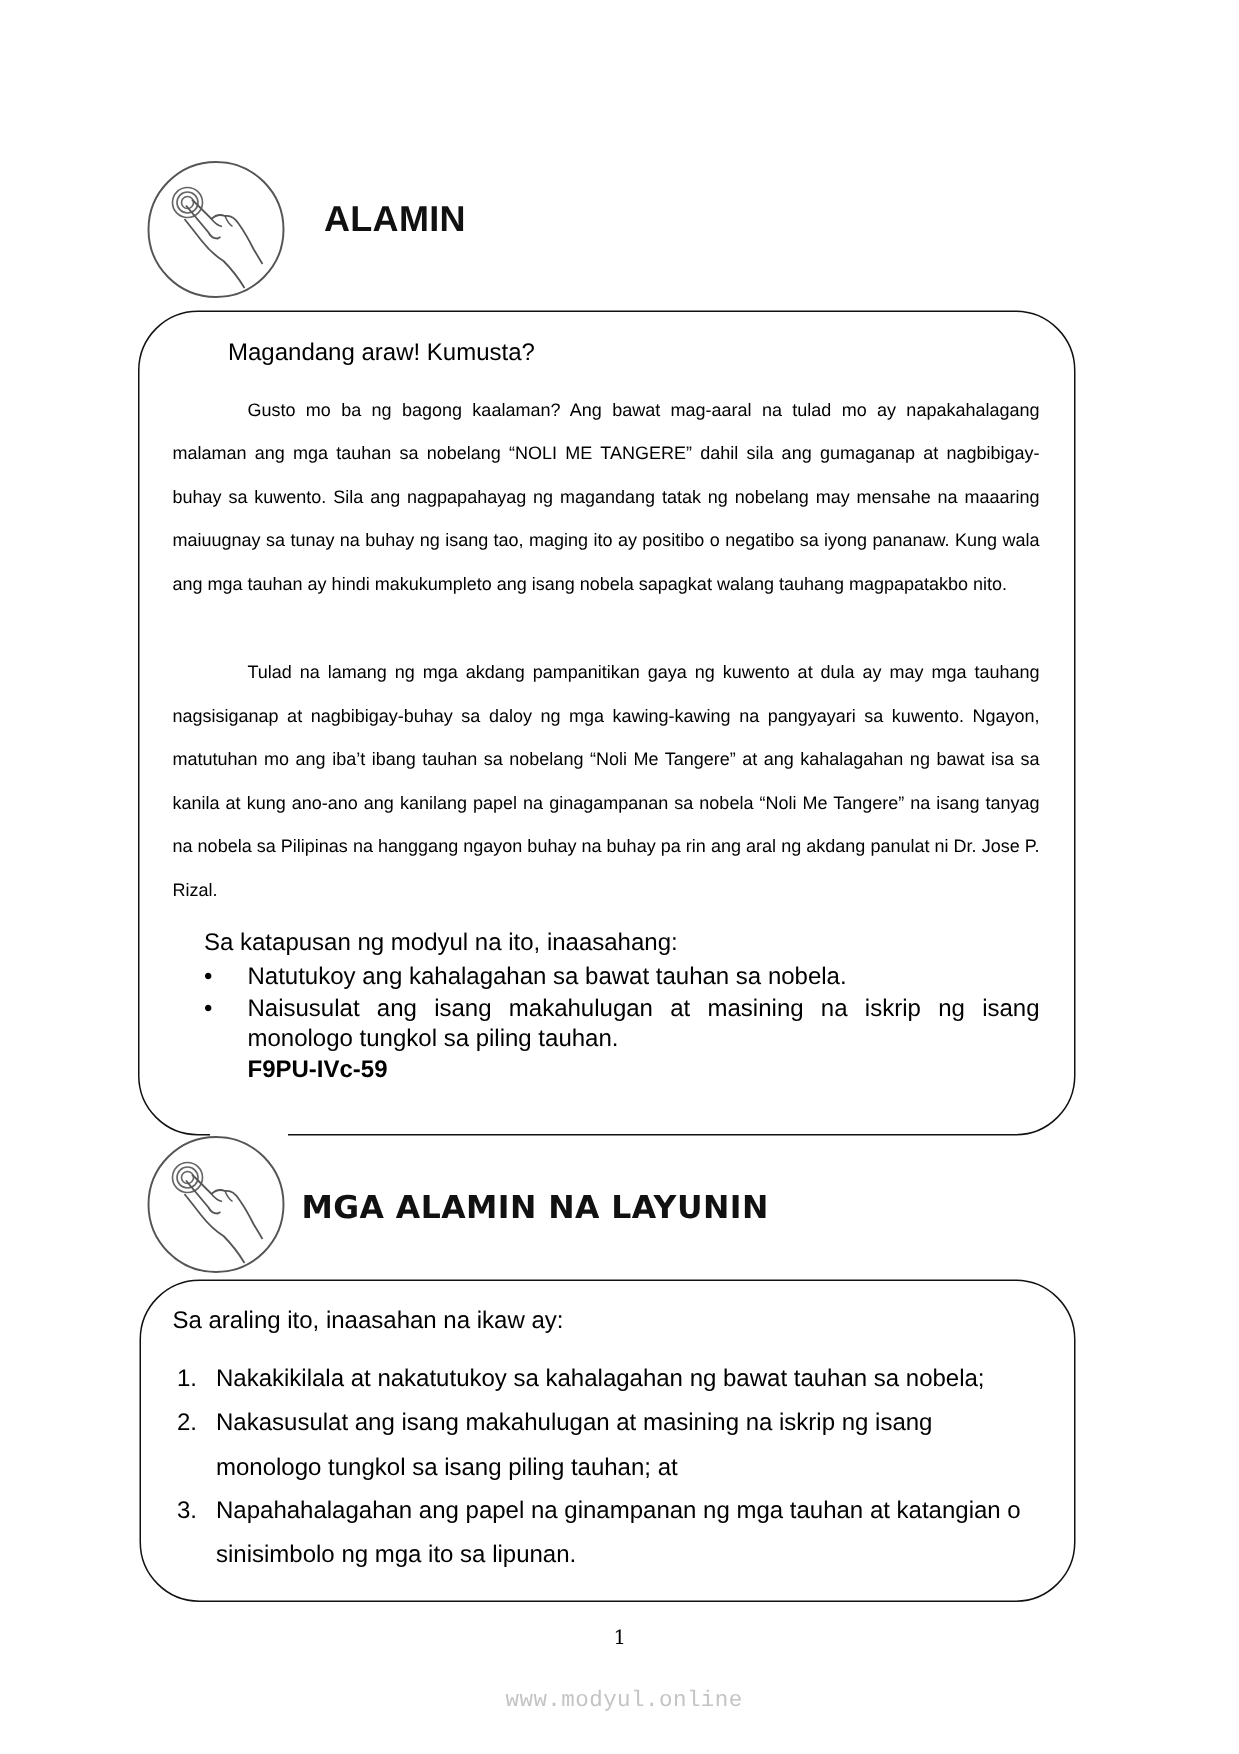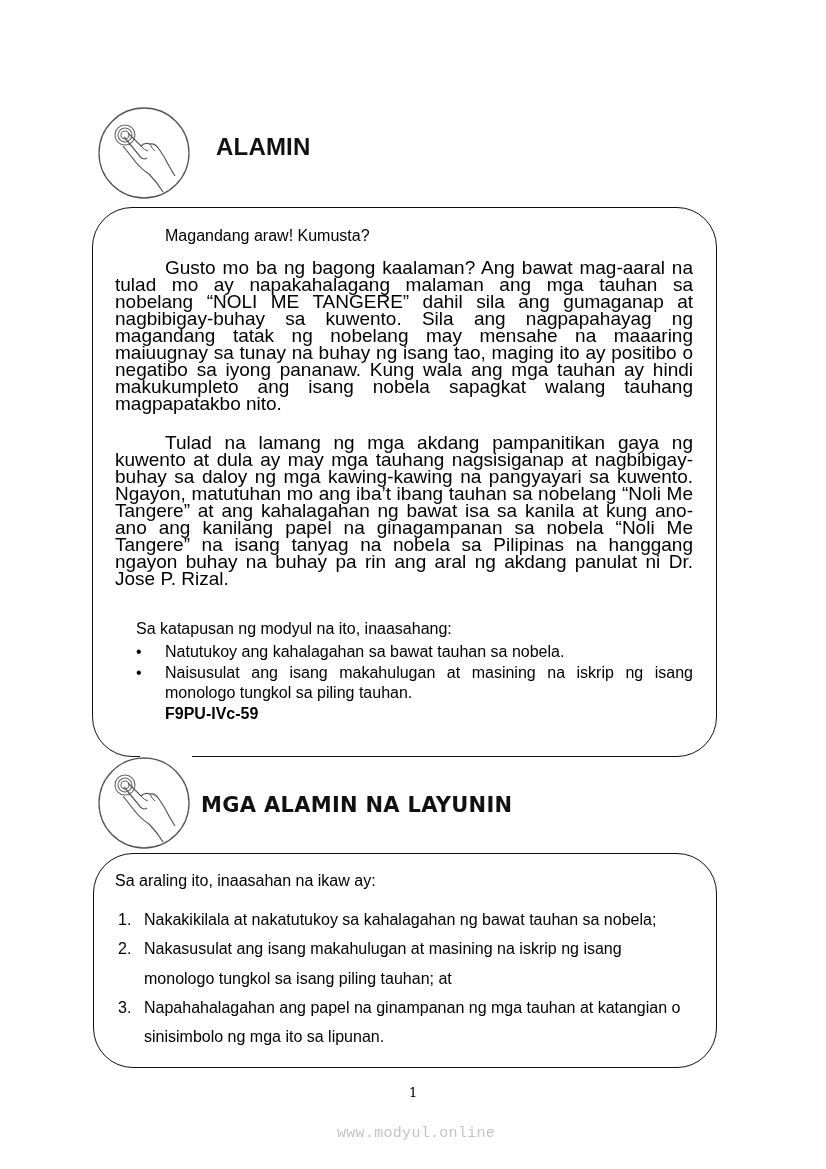--- a/index.html
+++ b/index.html
@@ -13,21 +13,21 @@
   #title1 { left: 204px; top: 133px; font-size: 24px; letter-spacing: 0.2px; margin-left: 12px; }
   #title2 { left: 201px; top: 793px; font-size: 21px; letter-spacing: 0.3px;
             font-family: "DejaVu Sans", sans-serif; }
 
   .box { position: absolute; border: 1.6px solid #111; border-radius: 40px; box-sizing: border-box; }
   #box1 { left: 92px; top: 207px; width: 625px; height: 550px; }
   #box2 { left: 93px; top: 853px; width: 624px; height: 215px; }
   
   .gap { position: absolute; background: #fff; }
 
-  .p { position: absolute; left: 115px; width: 578px; font-size: 19px; line-height: 17px;
+  .p { position: absolute; left: 115px; width: 578px; font-size: 12px; line-height: 29px;
        text-align: justify; }
   .p .indent { display: inline-block; width: 50px; }
   .line { position: absolute; font-size: 16px; white-space: nowrap; }
 
   .bullet-list { position: absolute; left: 136px; top: 642px; width: 557px; font-size: 16px; line-height: 20.5px; }
   .bullet-item { position: relative; padding-left: 29px; text-align: justify; }
   .bullet-dot { position: absolute; left: 0; top: 0; }
   .code { font-weight: bold; display: block; text-align: left; }
 
   .num-list { position: absolute; left: 118px; top: 905px; width: 580px; font-size: 16px; line-height: 29.3px; }
@@ -52,21 +52,21 @@
     <path d="M44 40 Q47 44 51 45" fill="none" stroke="#555" stroke-width="1"></path>
     <path d="M53 38 Q55 43 58 45" fill="none" stroke="#555" stroke-width="1"></path>
     <path d="M26 40 Q30 45 37 54 Q44 63 52 68 Q60 76 66 86" fill="none" stroke="#555" stroke-width="1.2"></path>
   </svg>
 </div>
 <div id="title1" class="section-title">ALAMIN</div>
 
 <div id="box1" class="box"></div>
 <div class="gap" style="left:140px; top:753px; width:52px; height:6px;"></div>
 
-<div class="line" style="left:165px; top:227px;">Magandang araw! Kumusta?</div>
+<div class="line" style="left:152px; top:227px;">Magandang araw! Kumusta?</div>
 
 <div class="p" style="top:259px;"><span class="indent"></span><span>Gusto mo ba ng bagong kaalaman? Ang bawat mag-aaral na tulad mo ay napakahalagang malaman ang mga tauhan sa nobelang “NOLI ME TANGERE” dahil sila ang gumaganap at nagbibigay-buhay sa kuwento. Sila ang nagpapahayag ng magandang tatak ng nobelang may mensahe na maaaring maiuugnay sa tunay na buhay ng isang tao, maging ito ay positibo o negatibo sa iyong pananaw. Kung wala ang mga tauhan ay hindi makukumpleto ang isang nobela sapagkat walang tauhang magpapatakbo nito.</span></div>
 
 <div class="p" style="top:434px;"><span class="indent"></span><span>Tulad na lamang ng mga akdang pampanitikan gaya ng kuwento at dula ay may mga tauhang nagsisiganap at nagbibigay-buhay sa daloy ng mga kawing-kawing na pangyayari sa kuwento. Ngayon, matutuhan mo ang iba’t ibang tauhan sa nobelang “Noli Me Tangere” at ang kahalagahan ng bawat isa sa kanila at kung ano-ano ang kanilang papel na ginagampanan sa nobela “Noli Me Tangere” na isang tanyag na nobela sa Pilipinas na hanggang ngayon buhay na buhay pa rin ang aral ng akdang panulat ni Dr. Jose P. Rizal.</span></div>
 
 <div class="line" style="left:136px; top:620px;text-align:right;">Sa katapusan ng modyul na ito, inaasahang:</div>
 
 <div class="bullet-list">
   <div class="bullet-item">
     <span class="bullet-dot">•</span>

